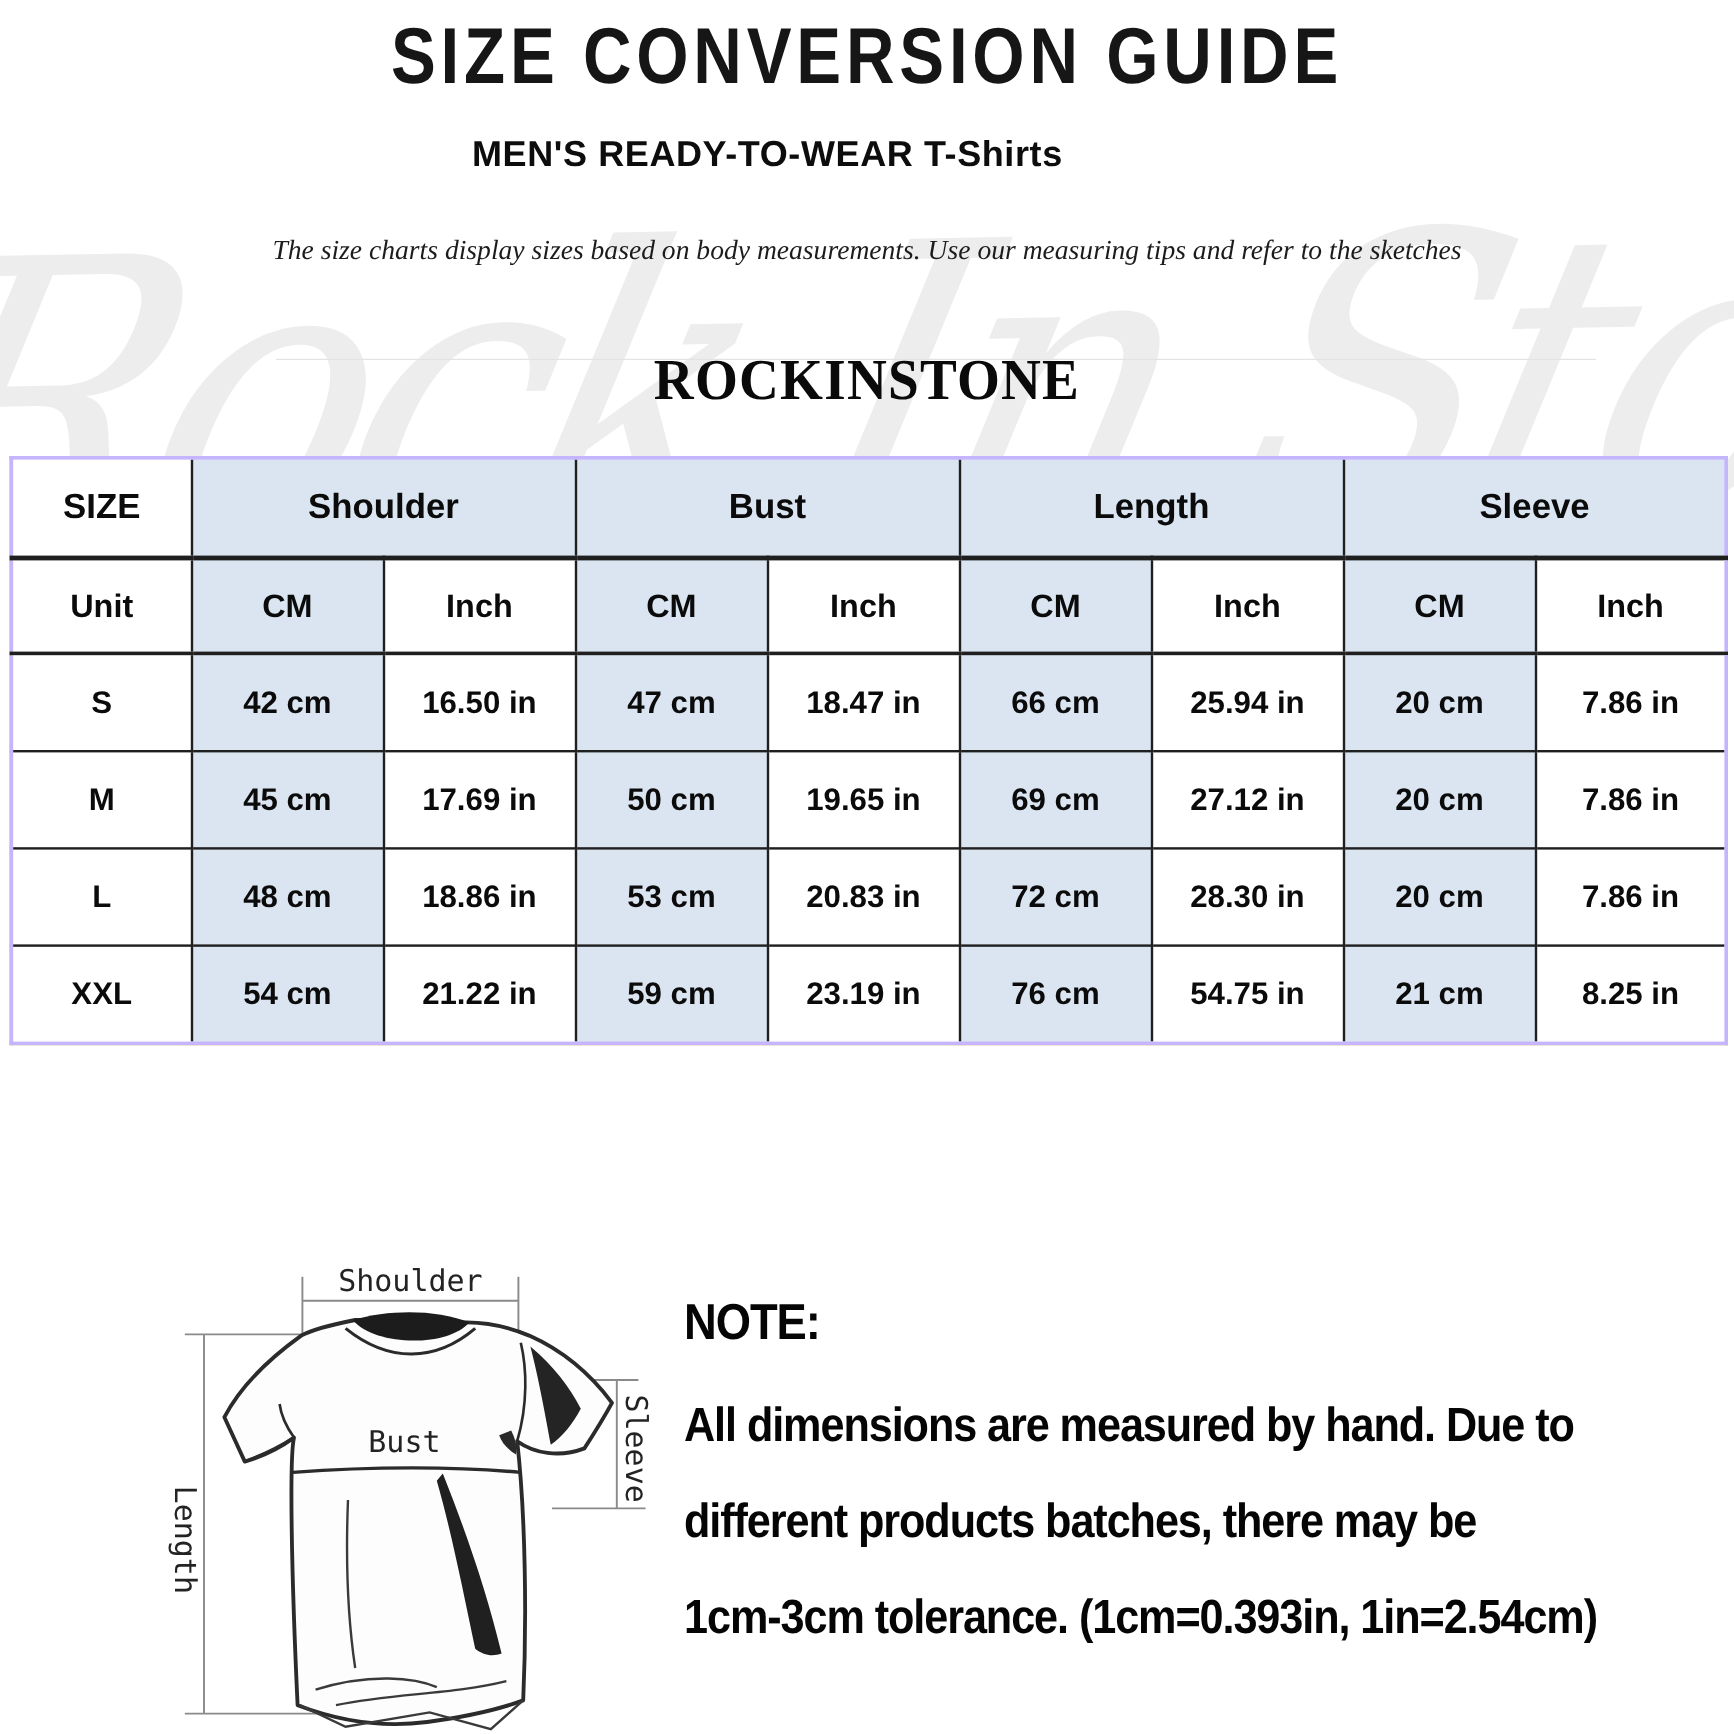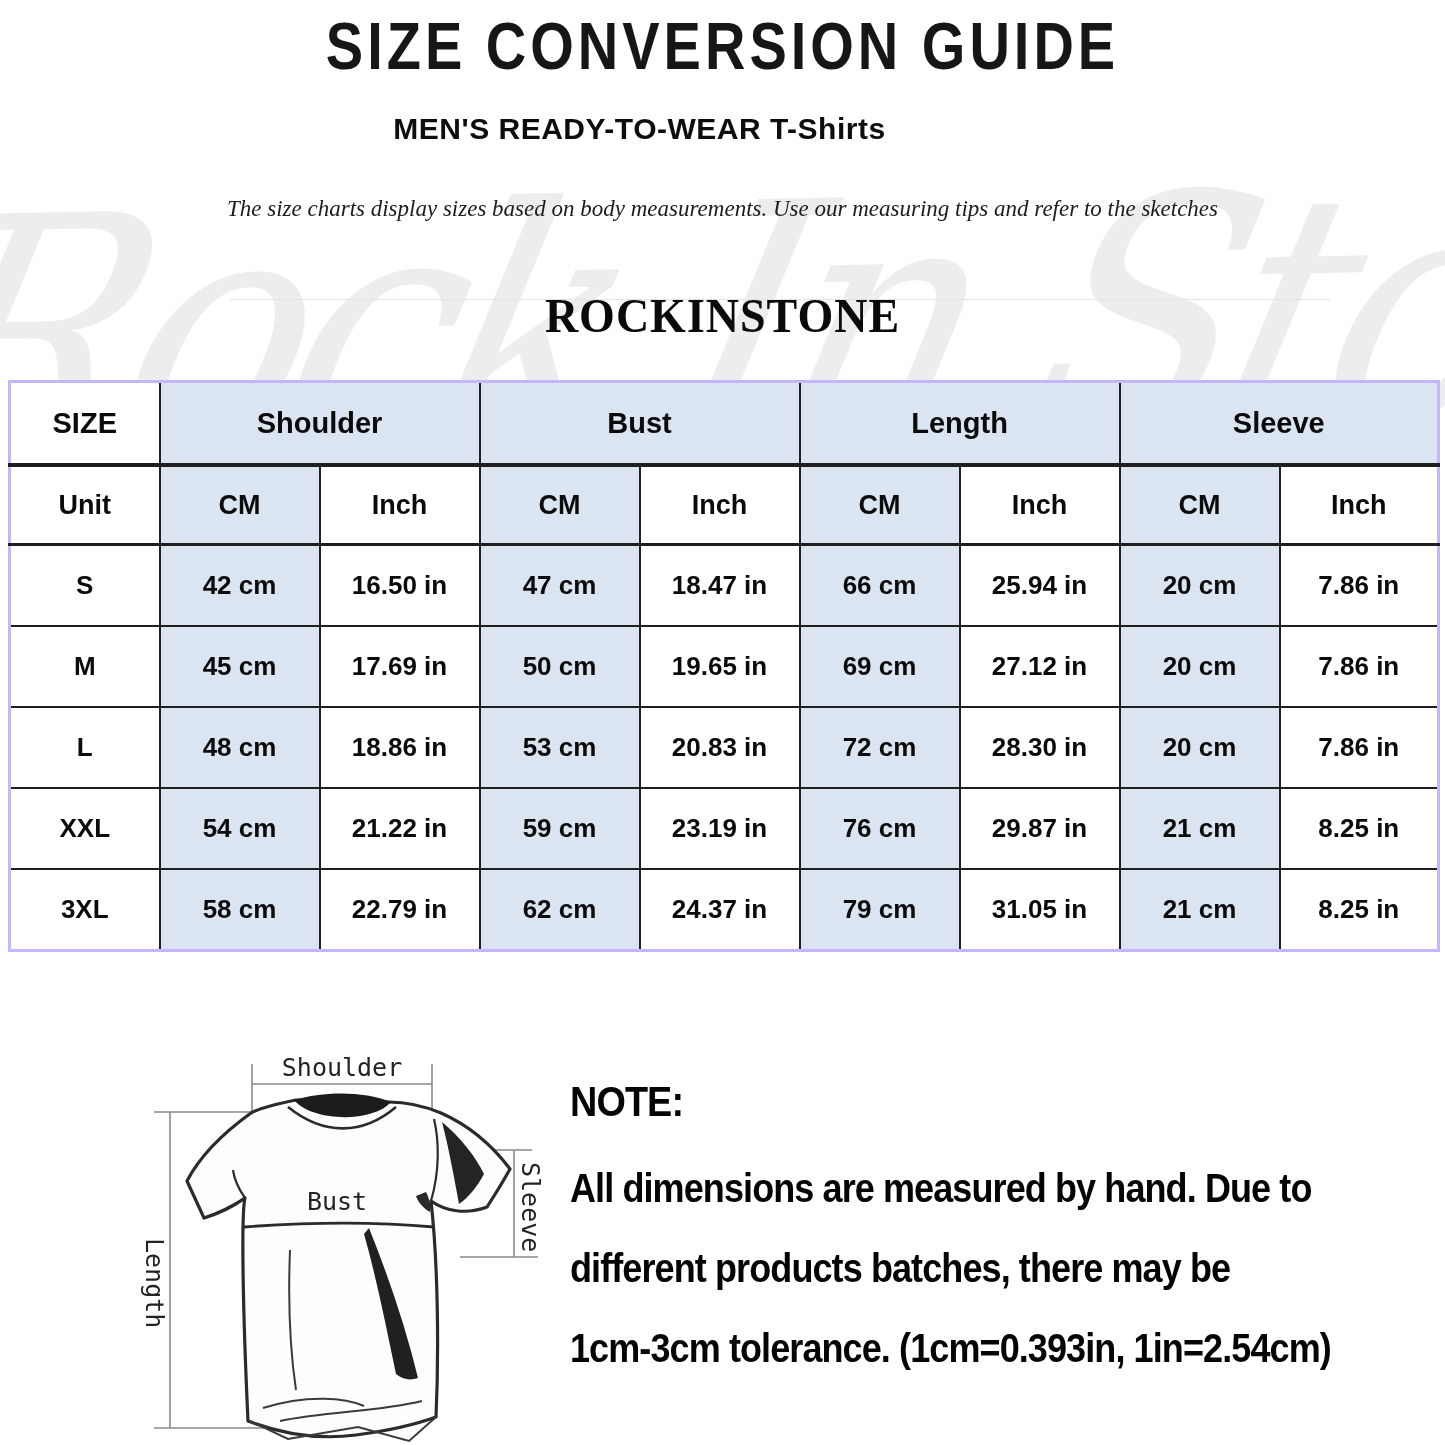--- a/index.html
+++ b/index.html
@@ -164,32 +164,21 @@
       <td class="blue">20 cm</td>
       <td class="white">7.86 in</td>
     </tr>
     <tr class="data-row">
       <td class="white">XXL</td>
       <td class="blue">54 cm</td>
       <td class="white">21.22 in</td>
       <td class="blue">59 cm</td>
       <td class="white">23.19 in</td>
       <td class="blue">76 cm</td>
-      <td class="white">29.87 in</td>
-      <td class="blue">21 cm</td>
-      <td class="white">8.25 in</td>
-    </tr>
-    <tr class="data-row">
-      <td class="white">3XL</td>
-      <td class="blue">58 cm</td>
-      <td class="white">22.79 in</td>
-      <td class="blue">62 cm</td>
-      <td class="white">24.37 in</td>
-      <td class="blue">79 cm</td>
-      <td class="white">31.05 in</td>
+      <td class="white">54.75 in</td>
       <td class="blue">21 cm</td>
       <td class="white">8.25 in</td>
     </tr>
   </tbody>
     </table>
 
   <div class="diagram">
     <svg width="440" height="395" viewBox="0 0 440 395">
 
       <g stroke="#8a8a8a" stroke-width="1.6" fill="none">

